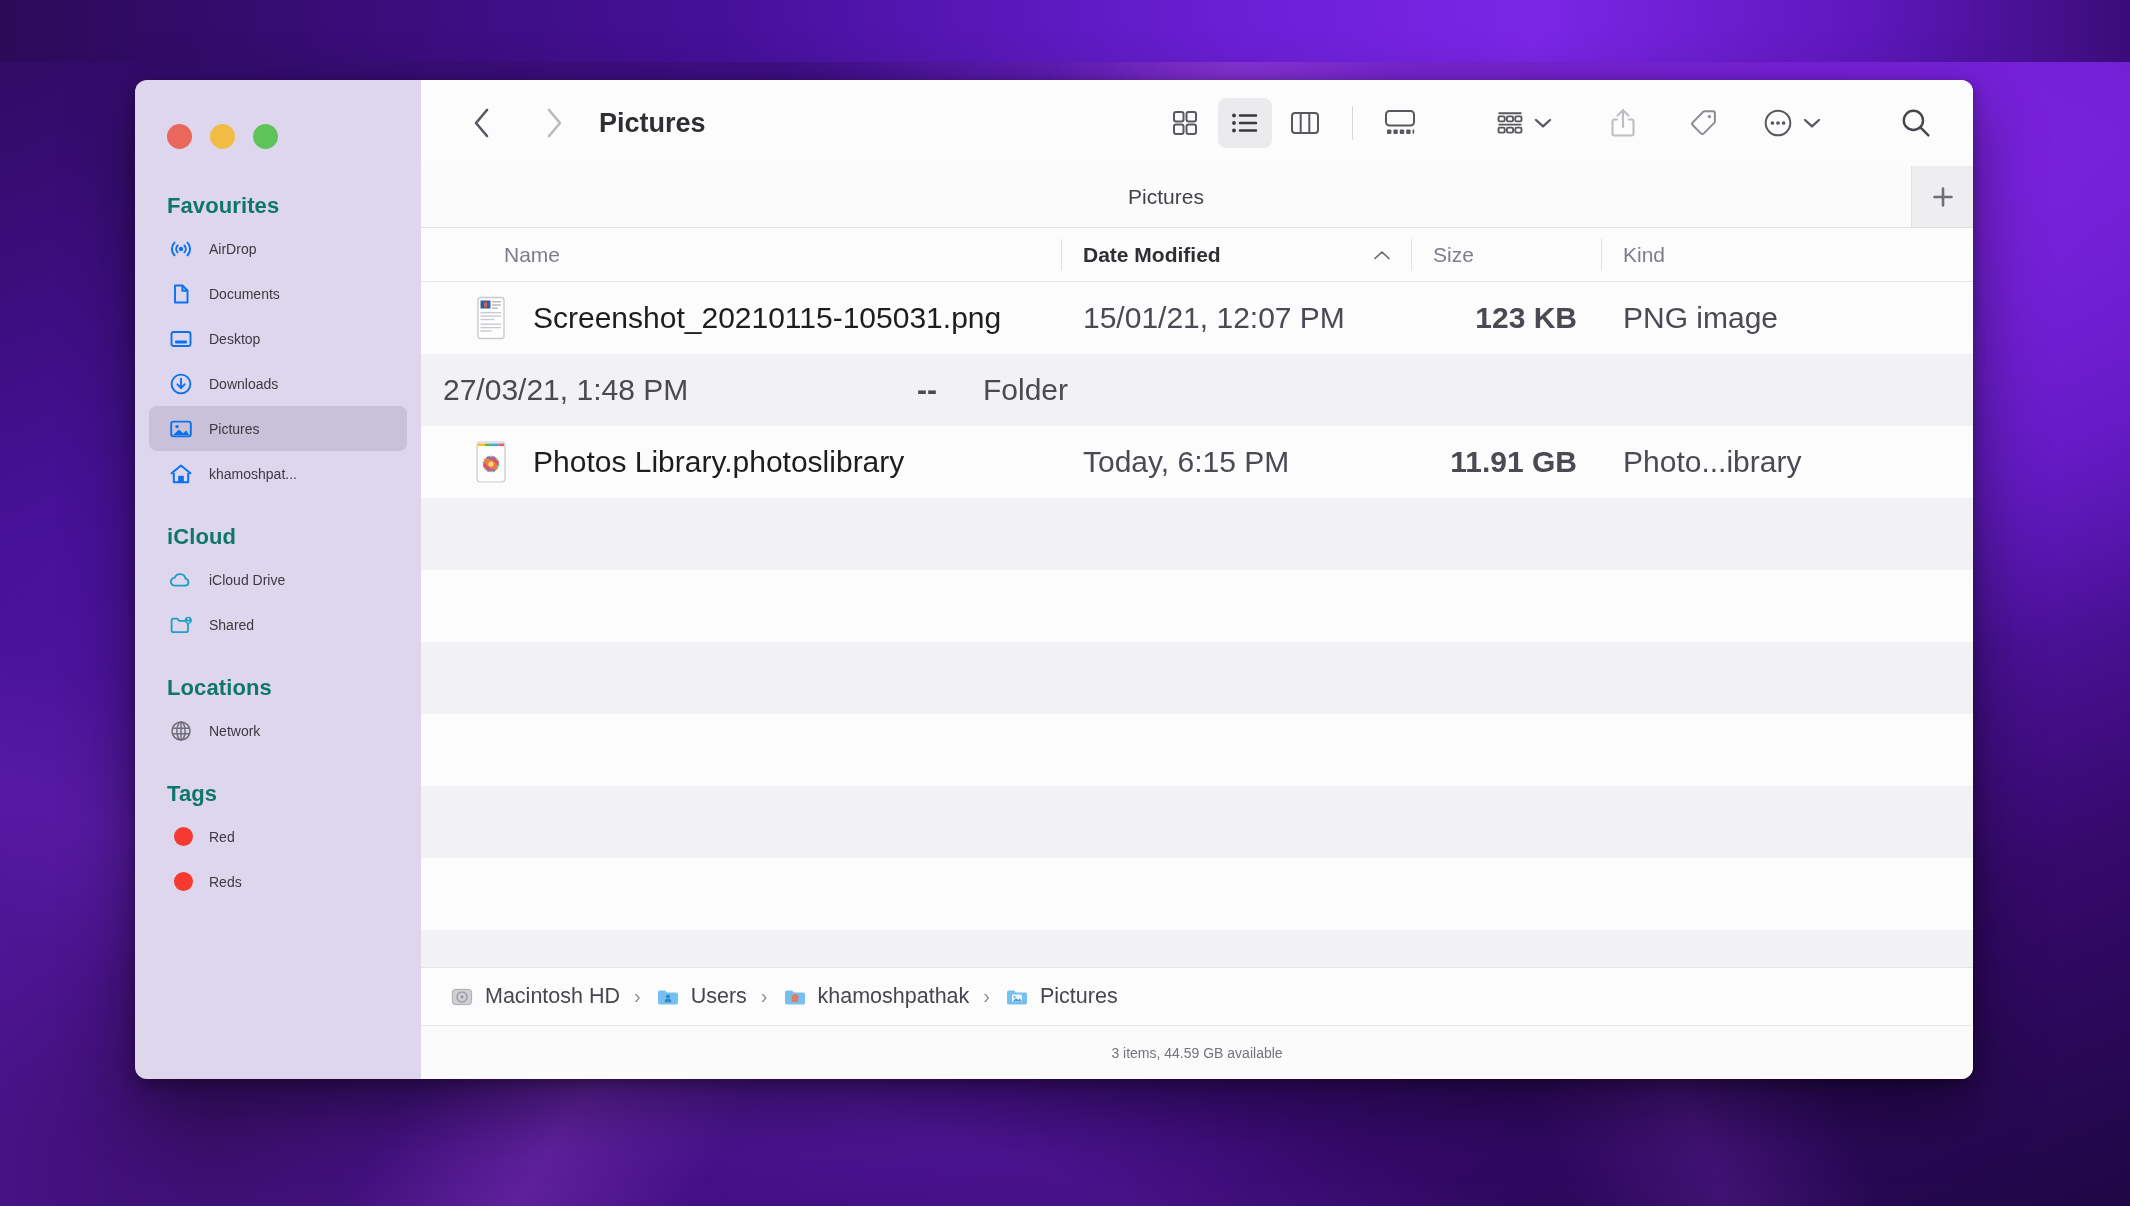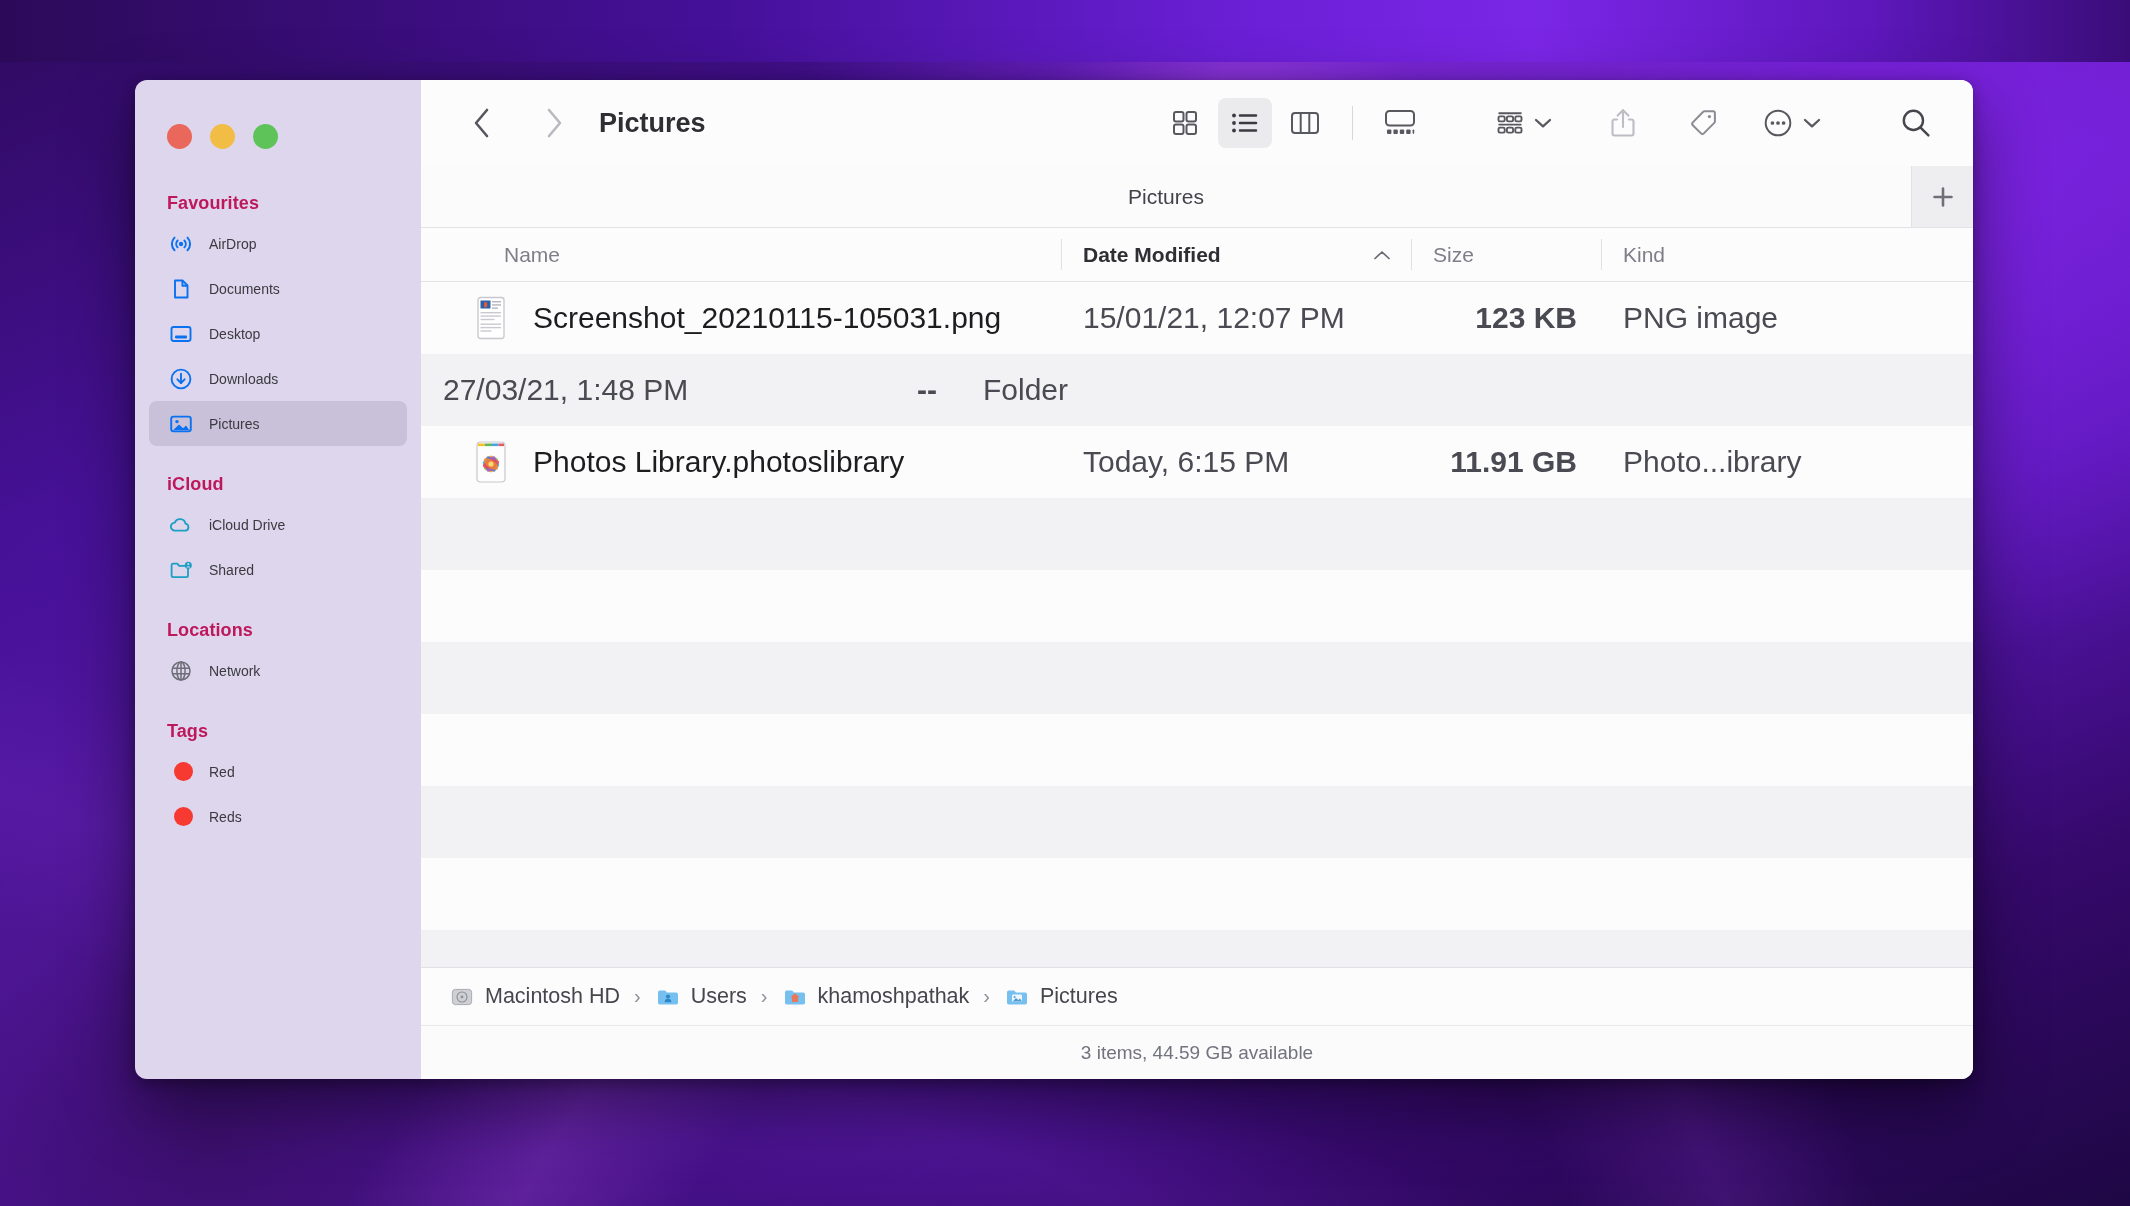--- a/index.html
+++ b/index.html
@@ -72,23 +72,23 @@
   }
   .light {
     width: 25px; height: 25px;
     border-radius: 50%;
   }
   .light.close   { background: #e9675b; }
   .light.min     { background: #f1bd45; }
   .light.max     { background: #5ec45a; }
 
   .sb-section-title {
-    font-size: 18px;
+    font-size: 22px;
     font-weight: bold;
-    color: #be185d;
+    color: #0f766e;
     padding-left: 32px;
     margin-top: 28px;
     margin-bottom: 7px;
     letter-spacing: 0.1px;
   }
   #sb-fav-title { margin-top: 44px; }
 
   .sb-item {
     display: flex;
     align-items: center;
@@ -326,21 +326,21 @@
 
   
   #statusbar {
     height: 54px;
     flex: 0 0 54px;
     display: flex;
     align-items: center;
     justify-content: center;
     border-top: 1px solid #e8e8ec;
     background: #fbfbfc;
-    font-size: 19px;
+    font-size: 14px;
     color: #73737d;
   }
 </style>
 </head>
 <body>
 
 <div id="wallpaper"></div>
 
 <div id="finder-window">
 
@@ -407,20 +407,30 @@
       <span class="sb-ico">
         <svg width="26" height="26" viewBox="0 0 26 26">
             <rect x="3.2" y="5.6" width="19.6" height="14.8" rx="2.3" fill="none" stroke="#0a72f0" stroke-width="1.9"></rect>
             <circle cx="9" cy="10.6" r="1.7" fill="#0a72f0"></circle>
             <path d="M5 19.2 11 13.4l4.1 3.9 3-2.7 3.2 4.6z" fill="#0a72f0"></path>
           </svg>
       </span>
       <span class="sb-label">Pictures</span>
     </div>
 
+    <div class="sb-item">
+      <span class="sb-ico">
+        <svg width="26" height="26" viewBox="0 0 26 26">
+            <path d="M3.6 12.3 13 4.6l9.4 7.7" fill="none" stroke="#0a72f0" stroke-width="2" stroke-linecap="round" stroke-linejoin="round"></path>
+            <path d="M5.8 12v9.2h14.4V12" fill="none" stroke="#0a72f0" stroke-width="2" stroke-linejoin="round"></path>
+            <rect x="10.2" y="14.8" width="5.6" height="6.4" fill="#0a72f0"></rect>
+          </svg>
+      </span>
+      <span class="sb-label">khamoshpat...</span>
+    </div>
 
     <div class="sb-section-title">iCloud</div>
 
     <div class="sb-item">
       <span class="sb-ico">
         <svg width="26" height="26" viewBox="0 0 26 26">
             <path d="M7 18.6a4 4 0 0 1-.2-8 5.6 5.6 0 0 1 10.7 1 3.6 3.6 0 0 1 .3 7z" fill="none" stroke="#1b9fc4" stroke-width="1.85" stroke-linejoin="round"></path>
           </svg>
       </span>
       <span class="sb-label">iCloud Drive</span>

